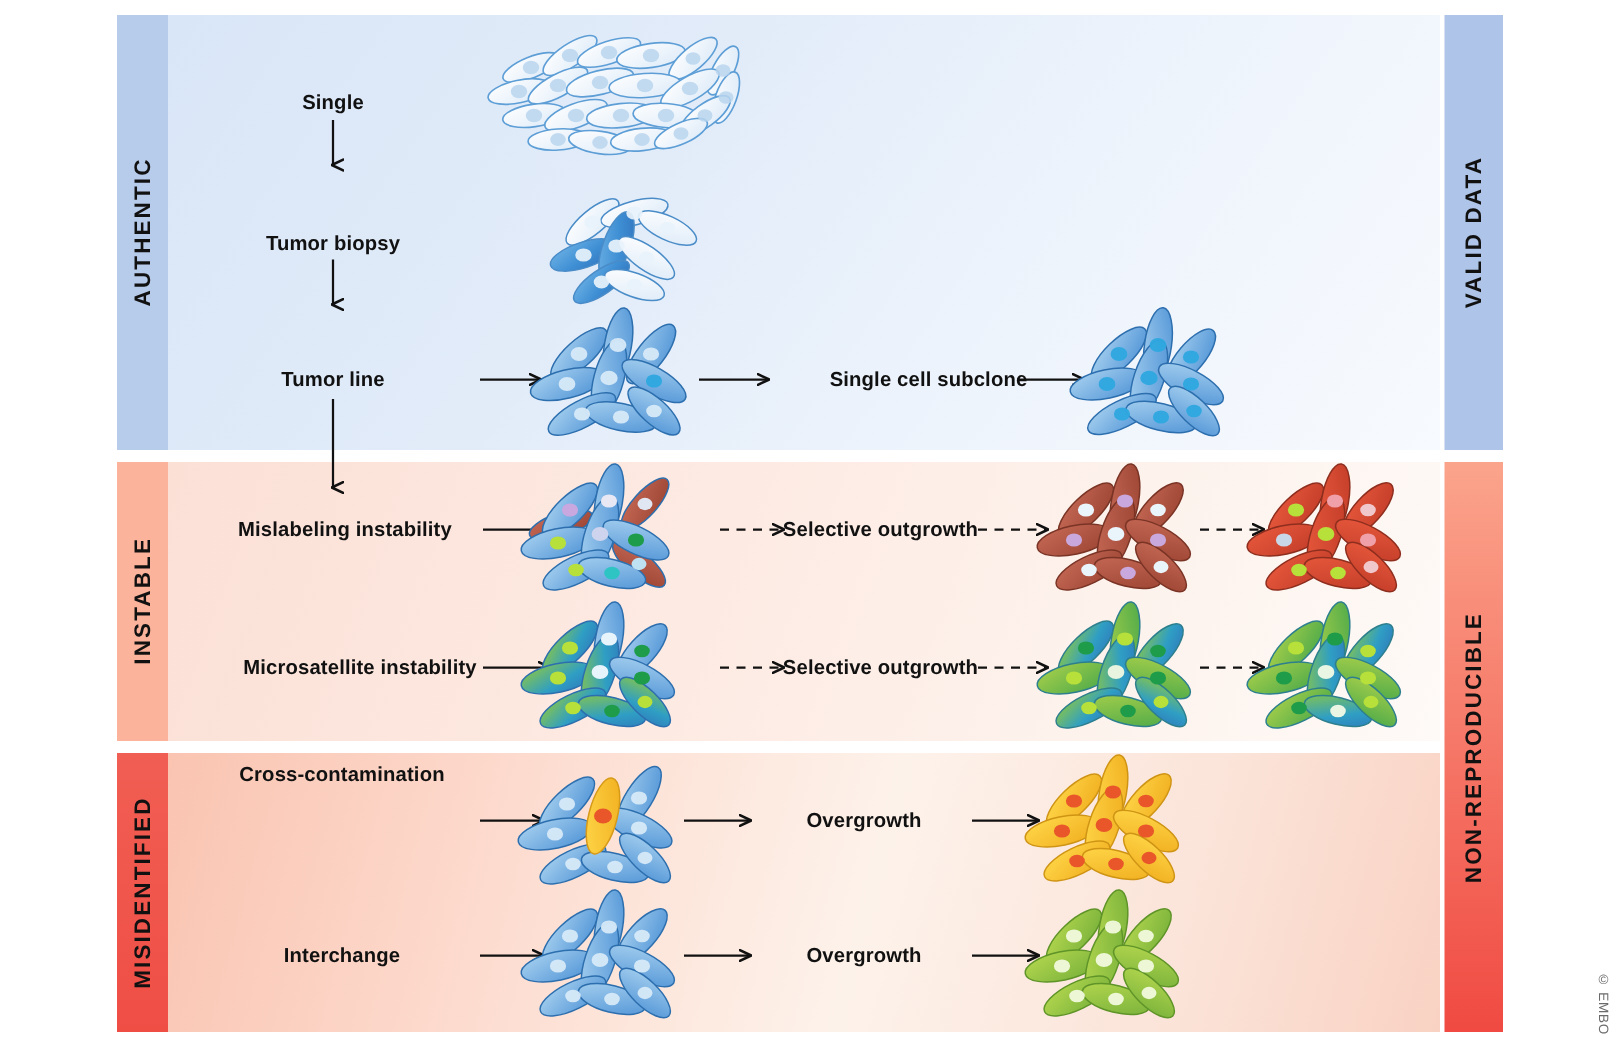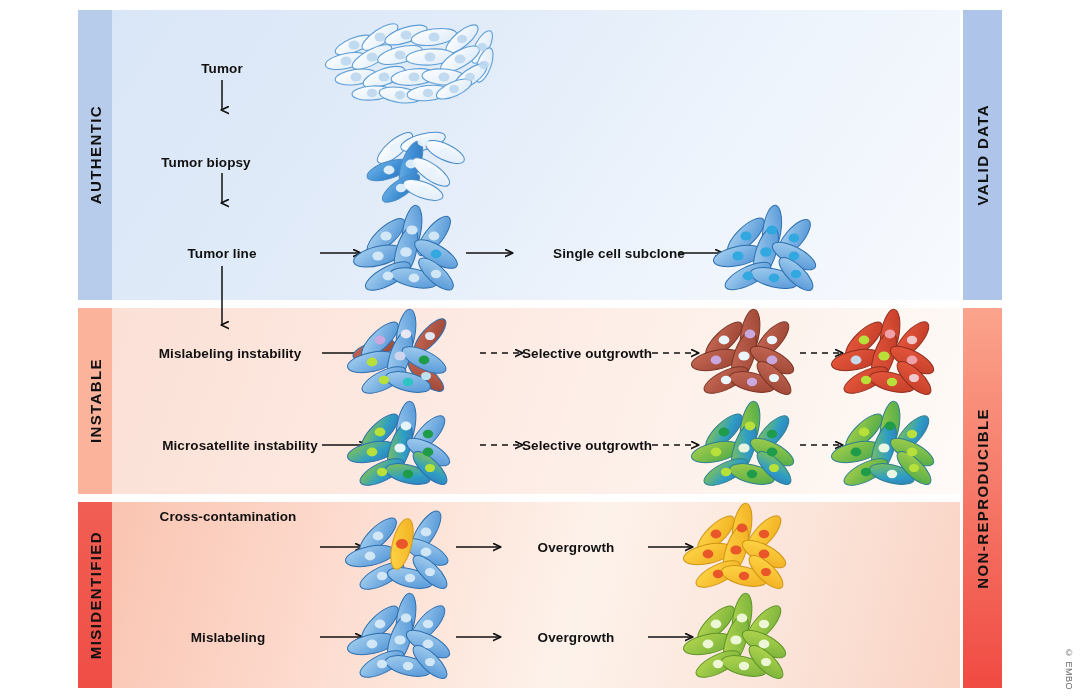--- a/index.html
+++ b/index.html
@@ -525,32 +525,32 @@
         <ellipse cx="-32" cy="4" rx="5.4" ry="4.4"></ellipse>
         <ellipse cx="-4" cy="0" rx="5.6" ry="4.6"></ellipse>
         <ellipse cx="24" cy="4" rx="5.4" ry="4.4"></ellipse>
         <ellipse cx="-22" cy="24" rx="5.2" ry="4.2"></ellipse>
         <ellipse cx="4" cy="26" rx="5.2" ry="4.2"></ellipse>
         <ellipse cx="26" cy="22" rx="5" ry="4.1"></ellipse>
       </g>
     </g>
   </svg>
 
-  <div class="lbl" style="left:222px;top:68px">Tumor</div>
-  <div class="lbl" style="left:206px;top:162px">Tumor biopsy</div>
+  <div class="lbl" style="left:222px;top:68px">Single</div>
+  <div class="lbl" style="left:222px;top:162px">Tumor biopsy</div>
   <div class="lbl" style="left:222px;top:253px">Tumor line</div>
   <div class="lbl" style="left:619px;top:253px">Single cell subclone</div>
 
   <div class="lbl" style="left:230px;top:353px">Mislabeling instability</div>
   <div class="lbl" style="left:587px;top:353px">Selective outgrowth</div>
 
   <div class="lbl" style="left:240px;top:445px">Microsatellite instability</div>
   <div class="lbl" style="left:587px;top:445px">Selective outgrowth</div>
 
   <div class="lbl" style="left:228px;top:516px">Cross-contamination</div>
   <div class="lbl" style="left:576px;top:547px">Overgrowth</div>
 
-  <div class="lbl" style="left:228px;top:637px">Mislabeling</div>
+  <div class="lbl" style="left:228px;top:637px">Interchange</div>
   <div class="lbl" style="left:576px;top:637px">Overgrowth</div>
 
   <div id="credit">© EMBO</div>
 
 </div>
 
 </body></html>

